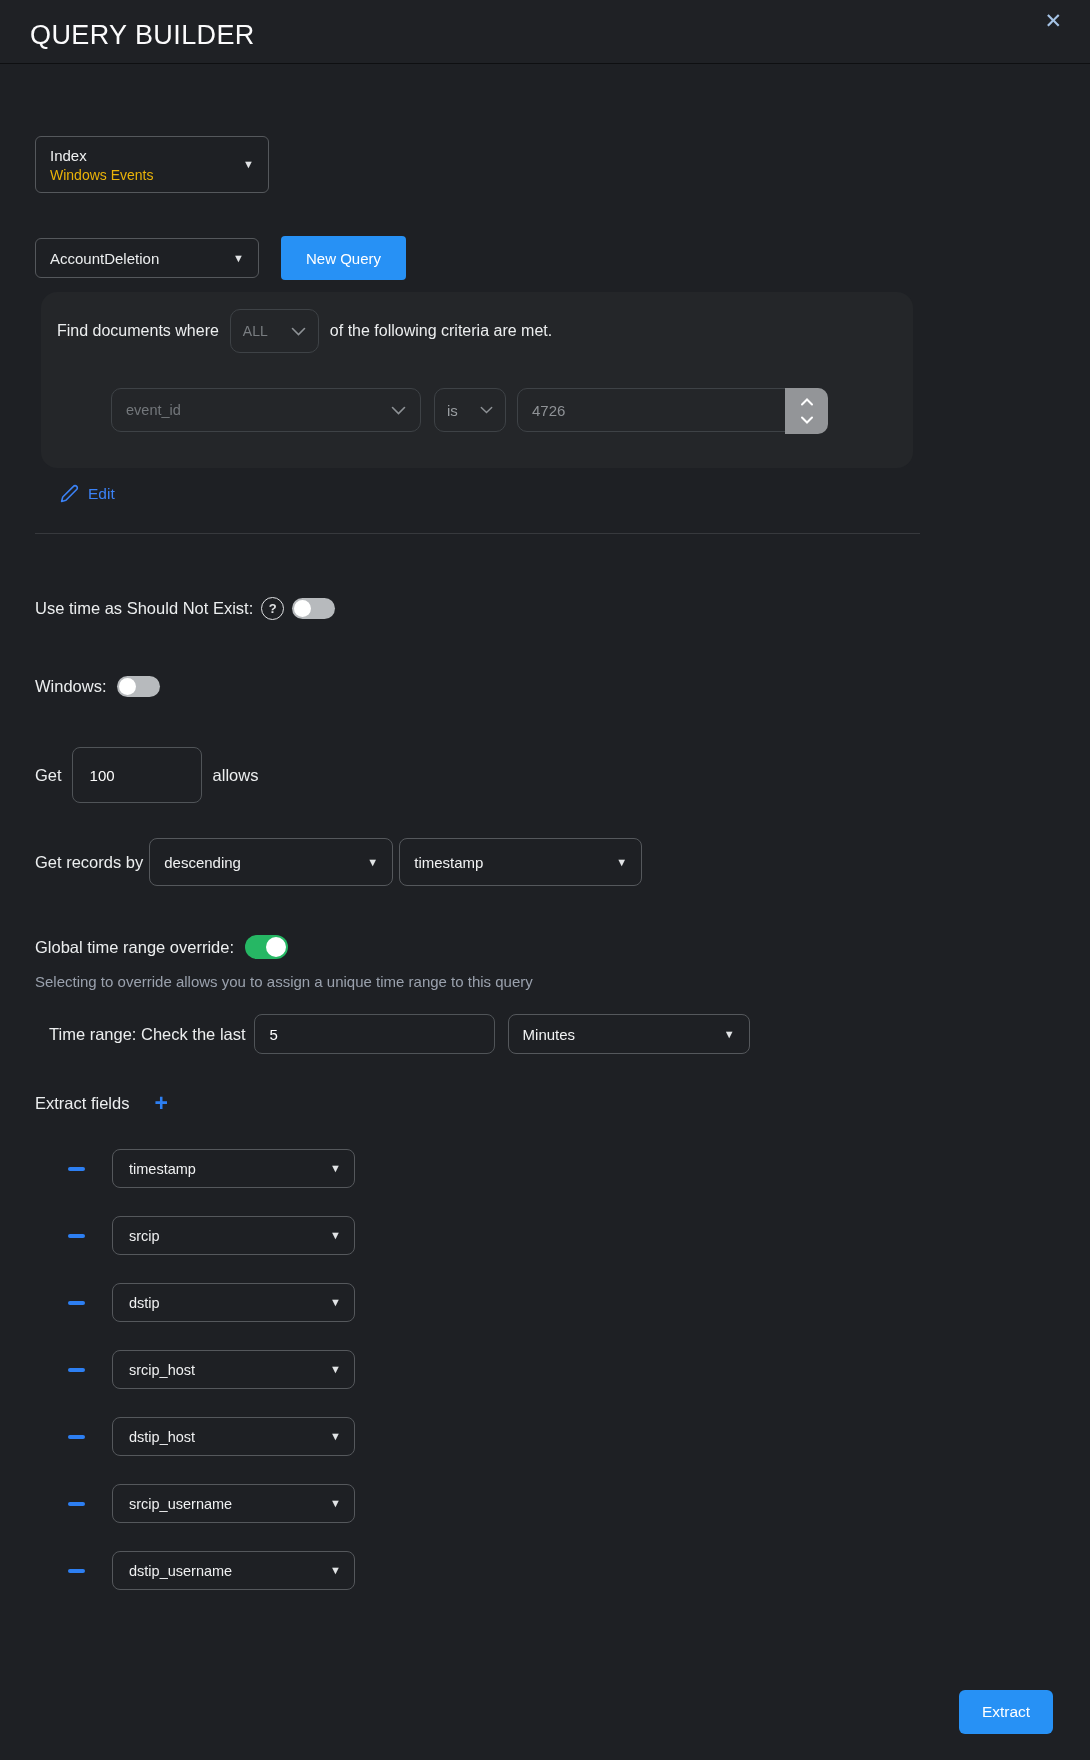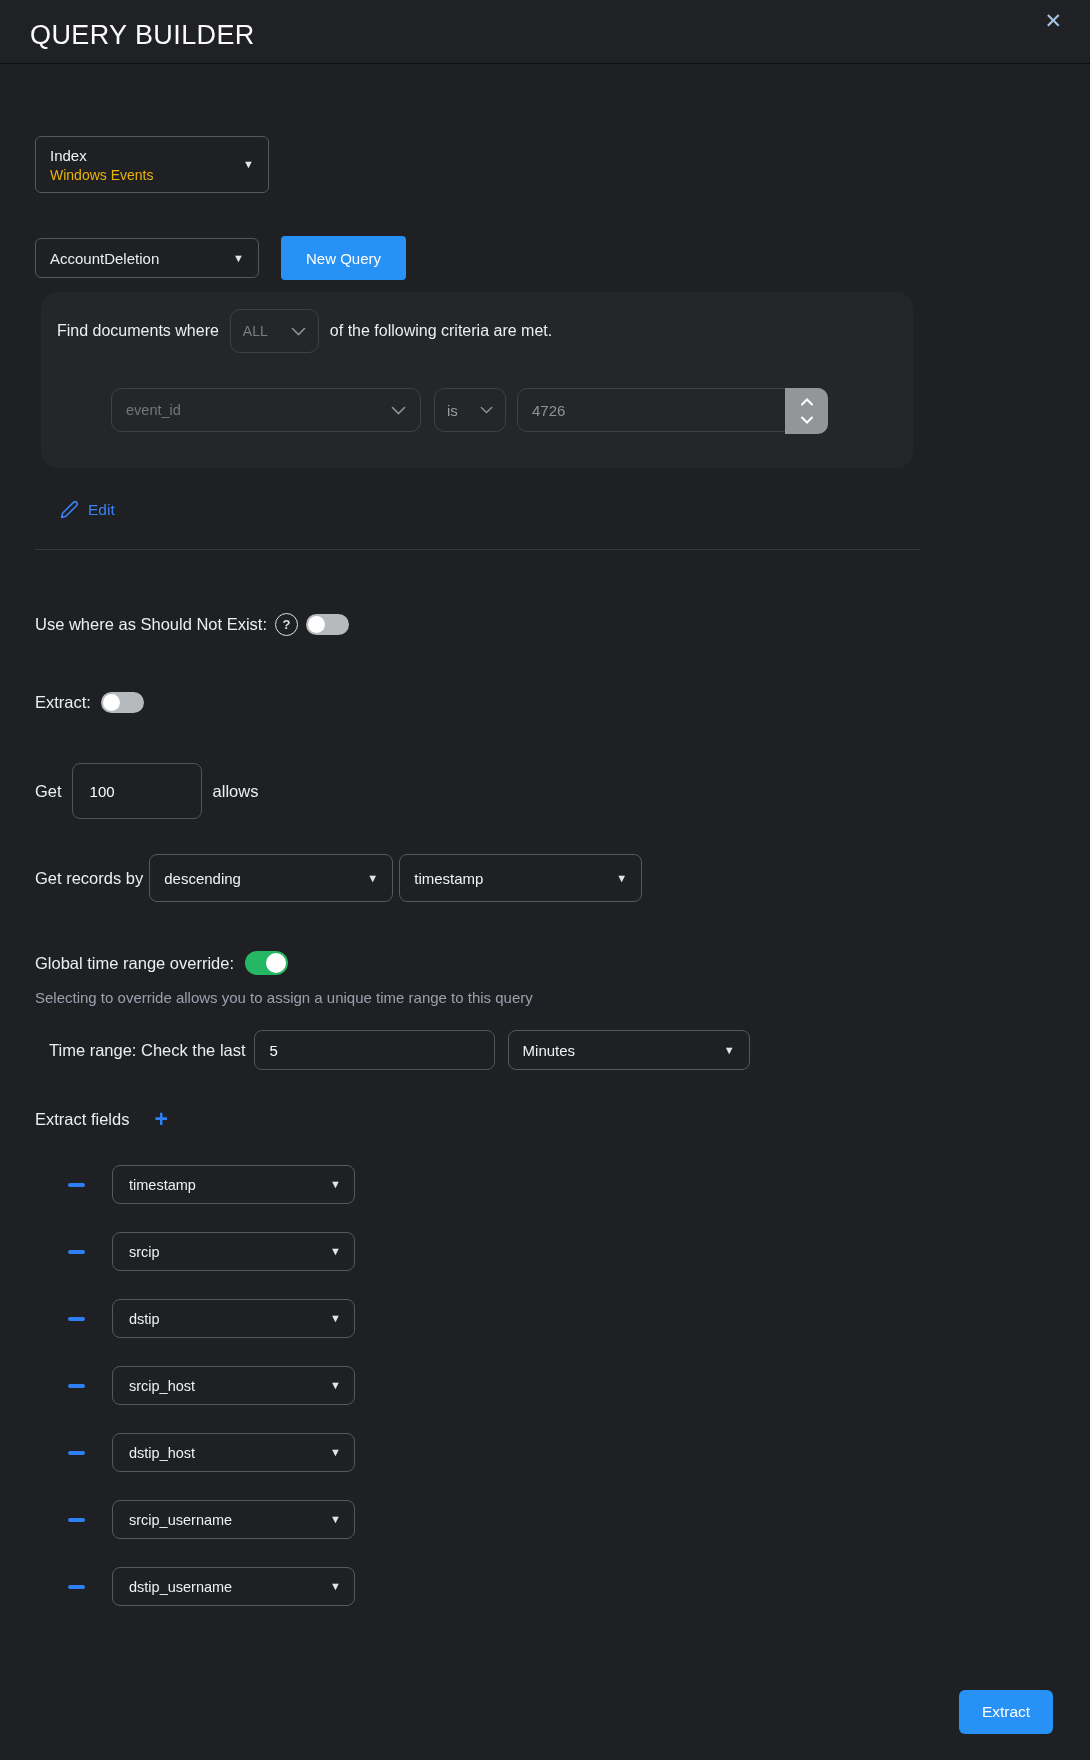--- a/index.html
+++ b/index.html
@@ -34,21 +34,21 @@
   .sel-dim{border:1px solid #3e4246;border-radius:10px;display:flex;align-items:center;justify-content:space-between;height:44px;}
   .all-select{width:89px;padding:0 12px;color:#797d81;font-size:14px;}
   .panel-row2{margin:35px 0 0 54px;display:flex;align-items:center;}
   .field-select{width:310px;padding:0 14px;color:#73777b;font-size:14.5px;}
   .op-select{width:72px;margin-left:13px;padding:0 12px;color:#9a9ea2;font-size:15px;}
   .numwrap{position:relative;margin-left:11px;width:311px;height:44px;border:1px solid #3e4246;border-radius:10px;display:flex;align-items:center;}
   .numwrap input{background:transparent;border:0;outline:none;color:#8f9296;font-size:15px;padding-left:14px;width:250px;}
   .spinner{position:absolute;right:-1px;top:-1px;height:46px;width:43px;background:#939598;border-radius:0 10px 10px 0;display:flex;flex-direction:column;align-items:center;justify-content:space-evenly;cursor:pointer;}
 
   
-  .edit{margin:32px 0 0 25px;display:inline-flex;align-items:center;gap:9px;color:#3b82f6;font-size:15.5px;cursor:pointer;}
+  .edit{margin:16px 0 0 25px;display:inline-flex;align-items:center;gap:9px;color:#3b82f6;font-size:15.5px;cursor:pointer;}
   .divider{margin:26px 0 0 0;border:0;border-top:1px solid #37393d;width:885px;}
 
   .lbl{font-size:16.5px;color:#eceeef;}
   .row{display:flex;align-items:center;}
 
   .sne-row{margin-top:63px;}
   .help{margin-left:8px;width:23px;height:23px;border:1.5px solid #dfe1e3;border-radius:50%;display:inline-flex;align-items:center;justify-content:center;font-size:13px;font-weight:700;color:#dfe1e3;cursor:pointer;}
   .toggle{position:relative;width:43px;height:21px;border-radius:11px;cursor:pointer;flex:none;}
   .toggle .knob{position:absolute;top:2px;width:17px;height:17px;border-radius:50%;background:#fff;}
   .toggle.off{background:#b7babd;}
@@ -159,29 +159,29 @@
     <div class="edit">
       <svg width="19" height="19" viewBox="0 0 24 24" fill="none" stroke="#3b82f6" stroke-width="2" stroke-linecap="round" stroke-linejoin="round">
           <path d="M17 3a2.83 2.83 0 1 1 4 4L7.5 20.5 2 22l1.5-5.5Z"></path>
         </svg>
       <span>Edit</span>
     </div>
 
     <hr class="divider">
 
     <div class="row sne-row">
-      <span class="lbl">Use where as Should Not Exist:</span>
+      <span class="lbl">Use time as Should Not Exist:</span>
       <span class="help">?</span>
       <div class="toggle off">
           <div class="knob"></div>
         </div>
     </div>
 
     <div class="row grouping-row">
-      <span class="lbl">Extract:</span>
+      <span class="lbl">Windows:</span>
       <div class="toggle off">
           <div class="knob"></div>
         </div>
     </div>
 
     <div class="row get-row">
       <span class="lbl">Get</span>
       <div class="input get-input">
         <input readonly="" value="100" style="">
       </div>

